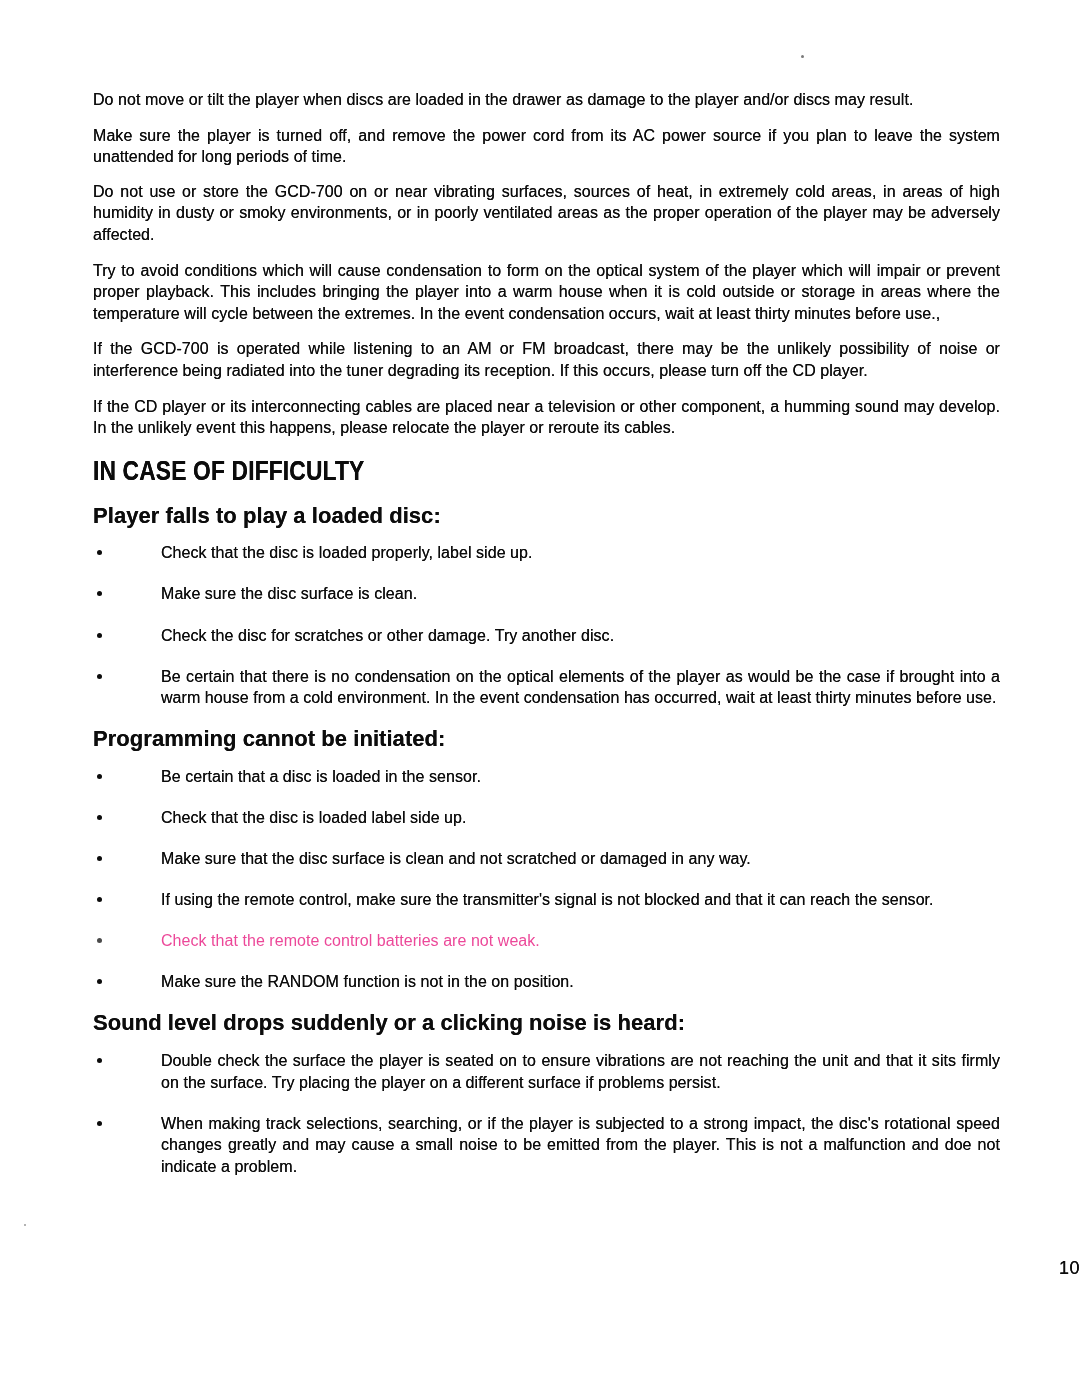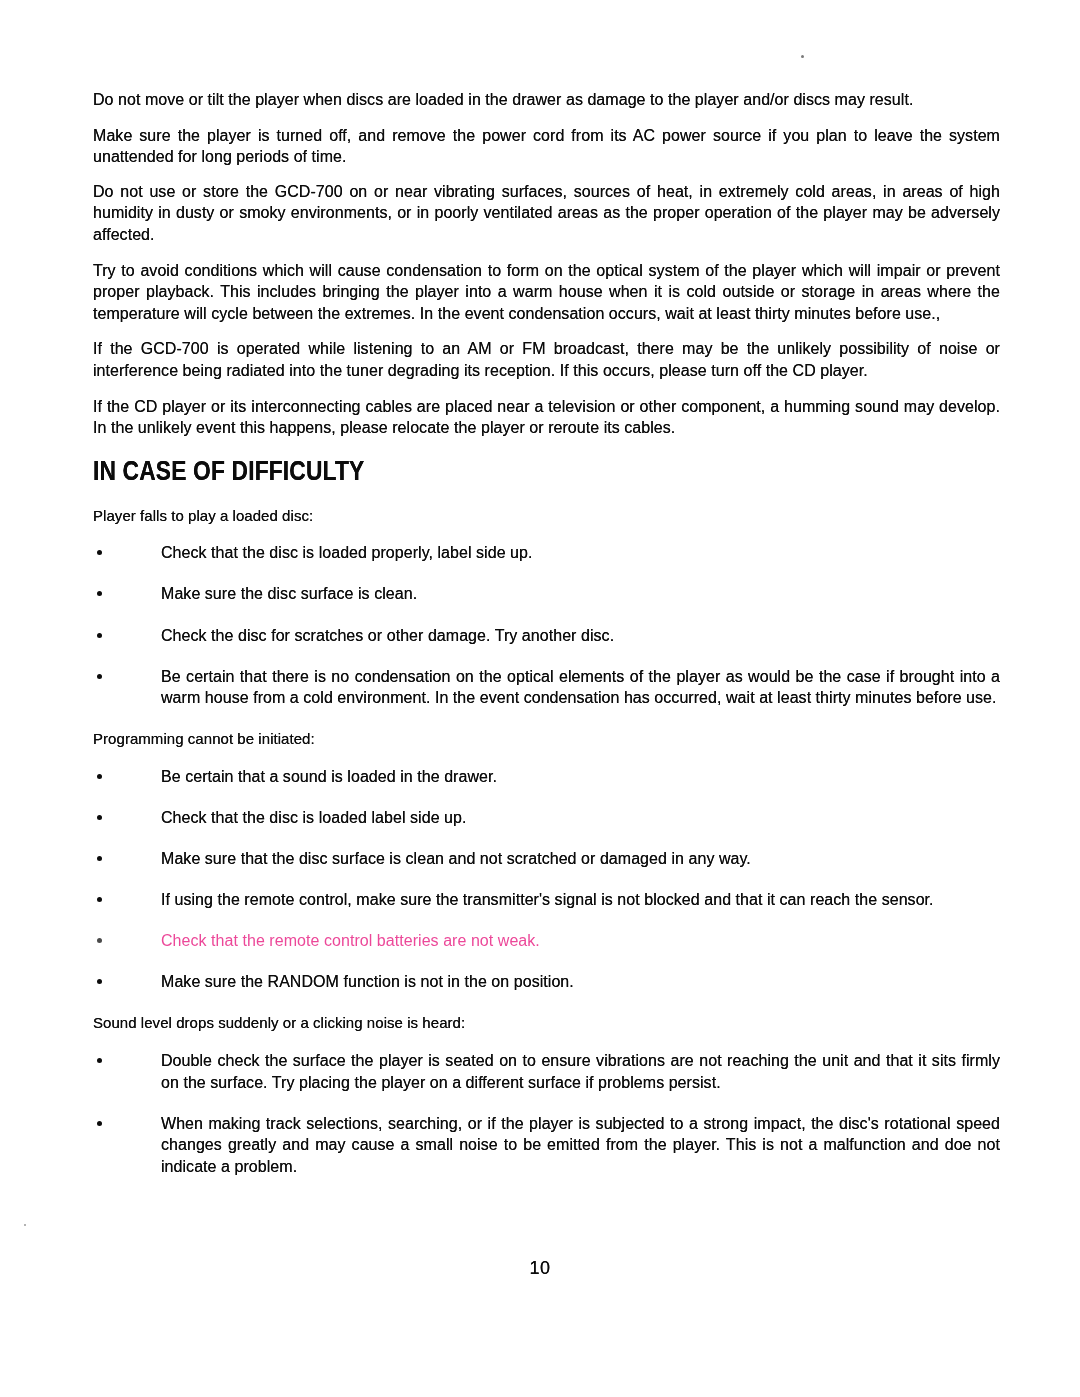--- a/index.html
+++ b/index.html
@@ -31,23 +31,23 @@
     line-height: 34px;
     font-weight: bold;
     letter-spacing: 0.2px;
     transform: scaleX(0.80);
     transform-origin: left center;
     white-space: nowrap;
     text-shadow: 0 0 0.6px #000;
   }
   h2.sub-heading {
     margin: 16px 0 16px 0;
-    font-size: 15px;
+    font-size: 22px;
     line-height: 21.6px;
-    font-weight: normal;
+    font-weight: bold;
     letter-spacing: 0.05px;
     text-shadow: 0 0 0.5px rgba(0,0,0,0.85);
   }
   .bullet {
     display: flex;
     margin: 0 0 19.5px 0;
     gap: 38px;
   }
   .dot {
     flex: 0 0 30px;
@@ -68,21 +68,21 @@
     text-align: justify;
     letter-spacing: 0.05px;
     text-shadow: 0 0 0.5px rgba(0,0,0,0.85);
   }
   .bullet.muted .btext { color: #ec4899; text-shadow: none; }
   .bullet.muted .dot::before { background: #4a4a4a; }
   .page-number {
     position: absolute;
     left: 0; top: 1258px;
     width: 1080px;
-    text-align: center;
+    text-align: right;
     font-size: 18px;
     letter-spacing: 0.5px;
     text-shadow: 0 0 0.5px #000;
   }
   .speck {
     position: absolute;
     border-radius: 50%;
     background: #7a7a7a;
   }
   .speck-1 { left: 801px; top: 55px; width: 3px; height: 3px; }
@@ -118,21 +118,21 @@
         <span class="dot"></span>
         <span class="btext">Check the disc for scratches or other damage.  Try another disc.</span>
       </div>
       <div class="bullet">
         <span class="dot"></span>
         <span class="btext">Be certain that there is no condensation on the optical elements of the player as would be the case if brought into a warm house from a cold environment.  In the event condensation has occurred, wait at least thirty minutes before use.</span>
       </div>
       <h2 class="sub-heading">Programming cannot be initiated:</h2>
       <div class="bullet">
         <span class="dot"></span>
-        <span class="btext">Be certain that a sound is loaded in the drawer.</span>
+        <span class="btext">Be certain that a disc is loaded in the sensor.</span>
       </div>
       <div class="bullet">
         <span class="dot"></span>
         <span class="btext">Check that the disc is loaded label side up.</span>
       </div>
       <div class="bullet">
         <span class="dot"></span>
         <span class="btext">Make sure that the disc surface is clean and not scratched or damaged in any way.</span>
       </div>
       <div class="bullet">

